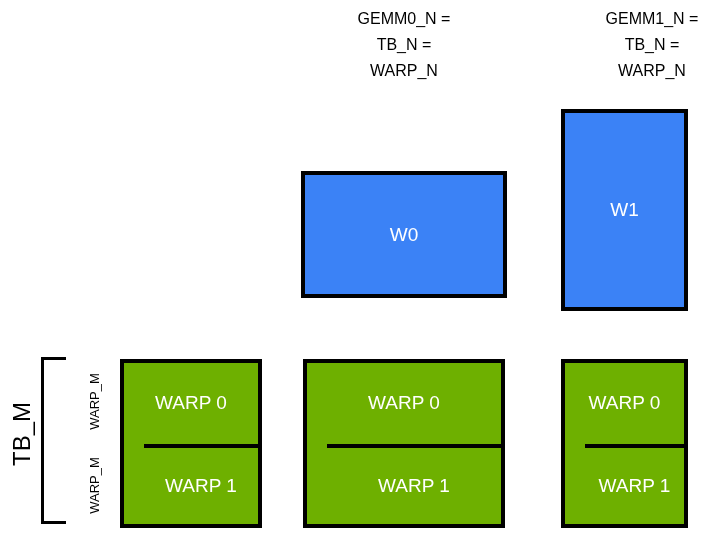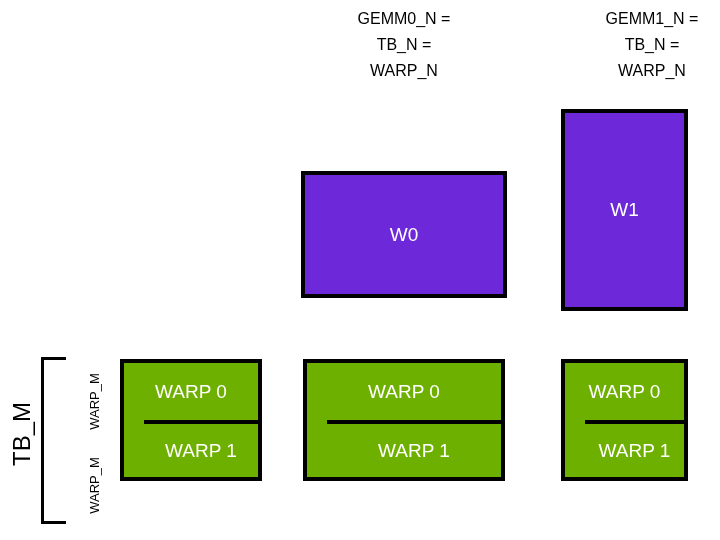--- a/index.html
+++ b/index.html
@@ -37,21 +37,21 @@
   }
   #header-gemm1 {
     left: 572px;
     top: 6px;
     width: 160px;
   }
 
   
   .blue-block {
     position: absolute;
-    background: #6d28d9;
+    background: #3b82f6;
     border: 4px solid #000000;
     box-sizing: border-box;
     color: #ffffff;
     font-size: 19px;
     display: flex;
     align-items: center;
     justify-content: center;
   }
   #block-w0 {
     left: 301px;
@@ -69,21 +69,21 @@
 
   
   .green-col {
     position: absolute;
     border: 4px solid #000000;
     box-sizing: border-box;
     background: #6eb000;
     display: flex;
     flex-direction: column;
     top: 359px;
-    height: 122px;
+    height: 169px;
   }
   #green-col-0 { left: 120px;  width: 142px; }
   #green-col-1 { left: 303px;  width: 202px; }
   #green-col-2 { left: 561px;  width: 127px; }
 
   .green-cell {
     flex: 1 1 50%;
     display: flex;
     align-items: center;
     justify-content: center;

